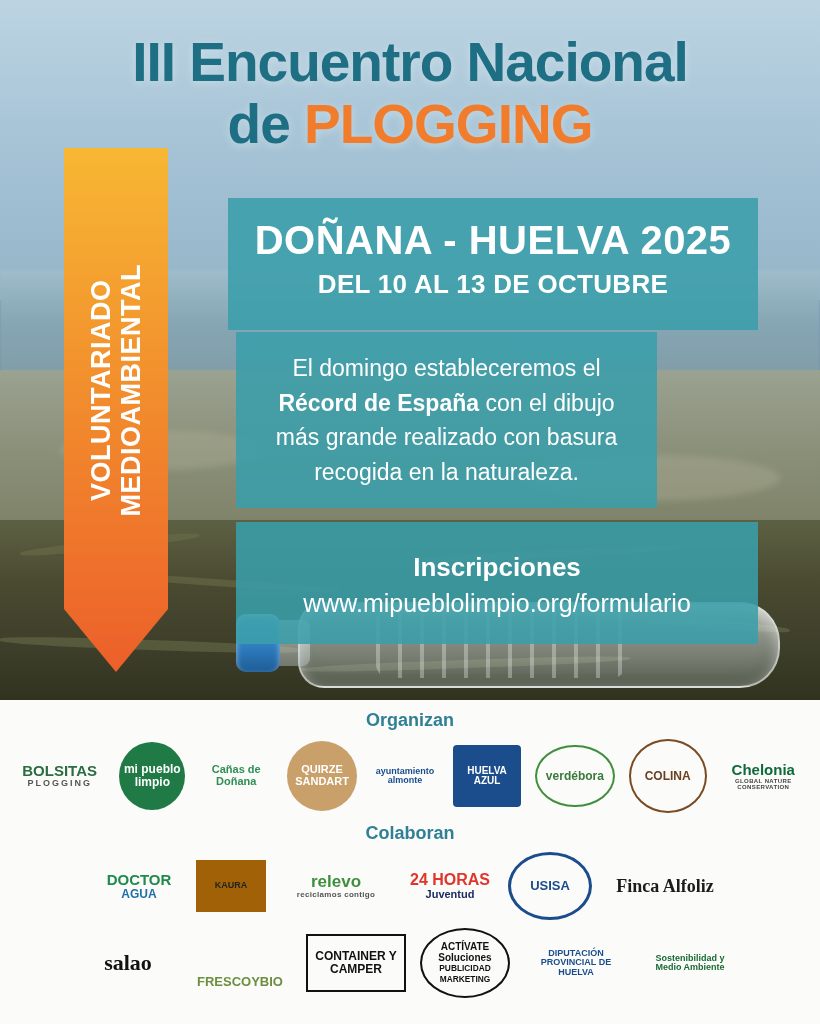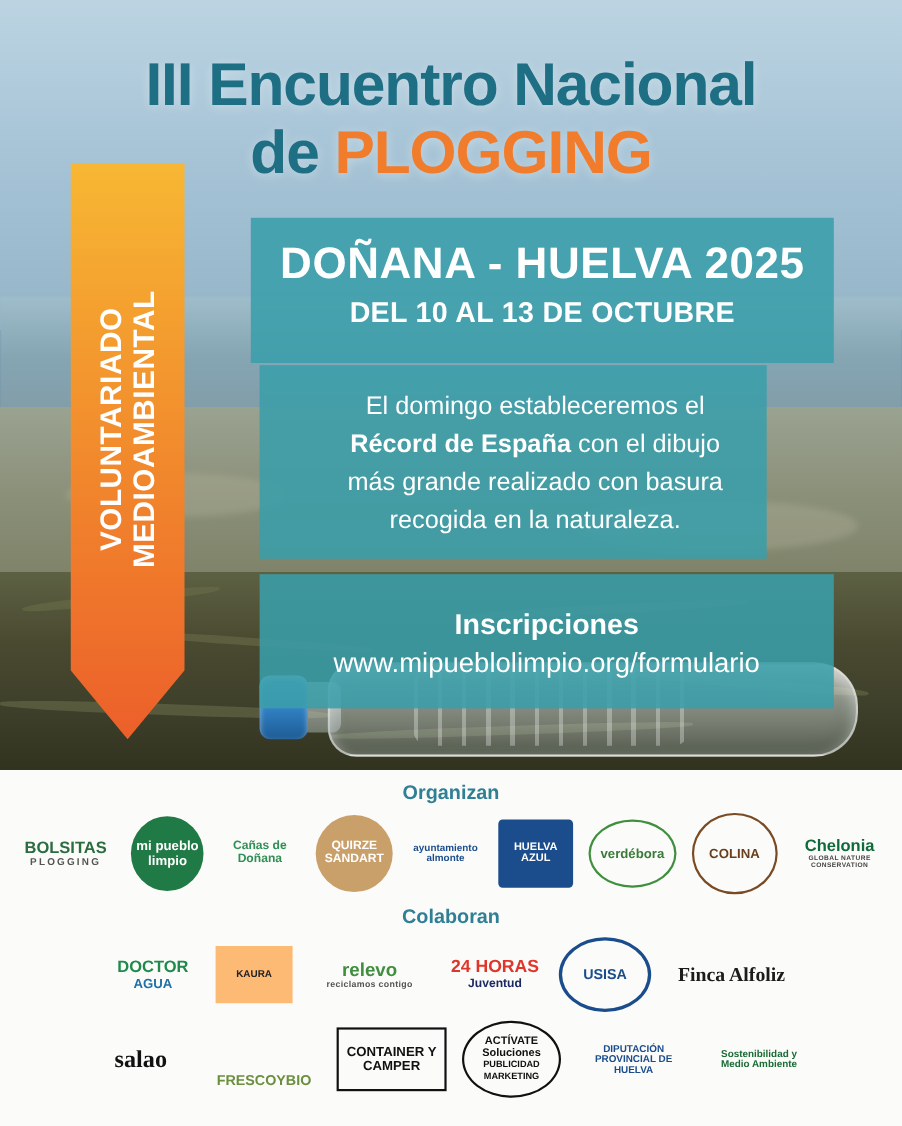--- a/index.html
+++ b/index.html
@@ -132,21 +132,21 @@
     font-size: 27px;
     letter-spacing: .5px;
     line-height: 1.12;
     text-align: center;
     margin-bottom: 40px;
   }
 
   
   .headline {
     position: absolute;
-    left: 0; top: 48px;
+    left: 0; top: 34px;
     width: 820px;
     text-align: center;
     color: #1e6e84;
     font-weight: bold;
     line-height: 1.05;
     text-shadow: 0 2px 10px rgba(255,255,255,.35);
   }
   .headline .l1 { font-size: 55px; display: block; letter-spacing: -1px; }
   .headline .l2 { font-size: 55px; display: block; letter-spacing: -1px; margin-top: 4px; }
   .headline .plog { color: #f07c2c; }
@@ -174,21 +174,20 @@
     font-weight: bold;
     margin-top: 6px;
     letter-spacing: .3px;
   }
   .block-record {
     left: 236px; top: 332px;
     width: 421px; height: 176px;
     display: flex;
     align-items: center;
     justify-content: center;
-    padding-left: 40px;
   }
   .record-text {
     font-size: 23px;
     line-height: 1.5;
     text-align: center;
     padding: 0 22px;
   }
   .record-text b { font-weight: bold; }
   .block-signup {
     left: 236px; top: 522px;
@@ -245,21 +244,21 @@
   .l-quirze { width: 72px; height: 70px; border-radius: 50%; background: #c9a06a; color:#fff; font-size: 11px; }
   .l-almonte { width: 70px; font-size: 9px; color:#1b4d8c;justify-content:flex-end; }
   .l-huelva { width: 70px; height: 62px; background: #1b4d8c; color:#fff; font-size: 10px; border-radius: 4px;}
   .l-verdebora { width: 78px; height: 58px; border-radius: 50%; border: 2px solid #3f8f3f; color:#3a7a3a; font-size: 12px;}
   .l-colina { width: 76px; height: 70px; border-radius: 50%; border: 2px solid #7a4a22; color:#6b3f1d; font-size: 12px;}
   .l-chelonia { width: 88px; color:#0f6a3a; font-size: 15px; }
   .l-chelonia small { display:block; font-size: 6px; letter-spacing: .4px; color:#444; }
 
   .l-doctoragua { width: 86px; color:#1f8a4c; font-size: 15px; }
   .l-doctoragua small { display:block; font-size: 12px; color:#1f6fa8; }
-  .l-kaura { width: 70px; height: 52px; background:#fdba74; color:#222; font-size: 9px; }
+  .l-kaura { width: 70px; height: 52px; background:#a16207; color:#222; font-size: 9px; }
   .l-relevo { width: 112px; color:#3f8f3f; font-size: 17px; }
   .l-relevo small { display:block; font-size: 8px; color:#555; letter-spacing:.3px; }
   .l-gnf { width: 66px; height: 58px; color:#1a2b5c; font-size: 11px; }
   .l-juventud { width: 88px; color:#1b2a63; font-size: 11px; }
   .l-juventud b { color:#e0352a; font-size: 16px; }
   .l-usisa { width: 78px; height: 62px; border-radius: 50%; border:3px solid #1b4d8c; color:#1b4d8c; font-size: 13px; }
   .l-alfoliz { width: 118px; color:#1c1c1c; font-size: 18px; font-family: "Liberation Serif", serif; }
 
   .l-salao { width: 92px; color:#111; font-size: 22px; font-family: "Liberation Serif", serif; }
   .l-fresco { width: 104px; color:#6b8f3f; font-size: 13px; margin-top: 38px; }

